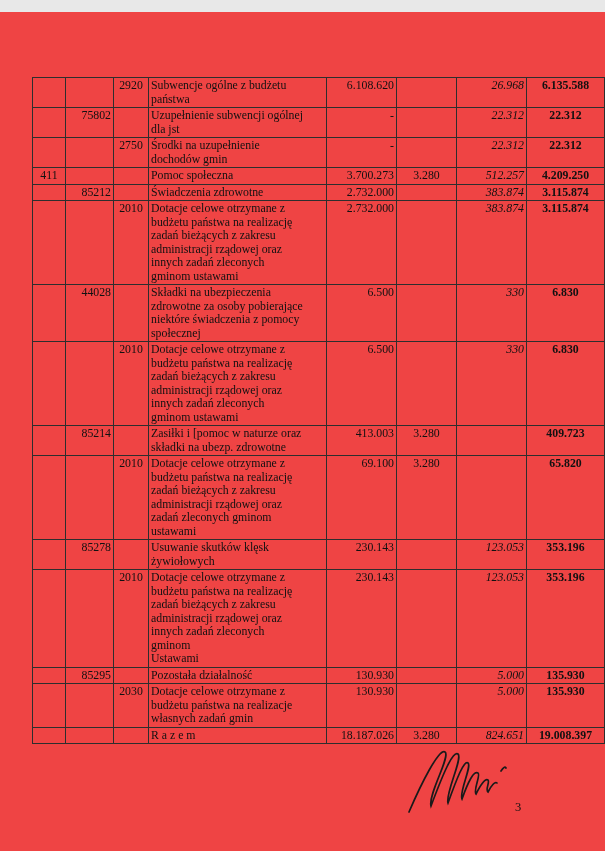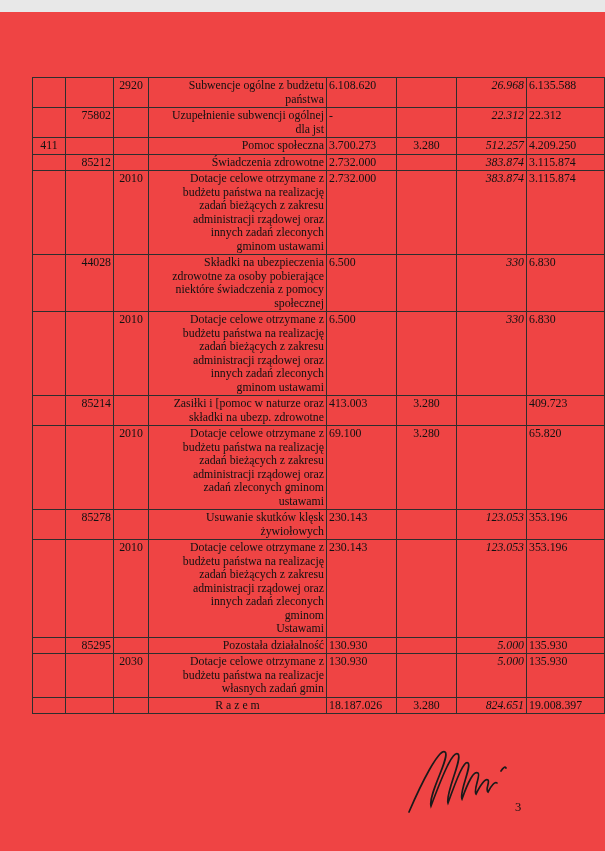--- a/index.html
+++ b/index.html
@@ -29,26 +29,26 @@
     border: 1px solid #2e2e2e;
     vertical-align: top;
     padding: 1px 2px;
     font-size: 11.8px;
     line-height: 13.5px;
     overflow: hidden;
   }
   td.c-dzial    { width: 28px;  text-align: center; }
   td.c-rozdzial { width: 43px;  text-align: right; }
   td.c-paragraf { width: 30px;  text-align: center; }
-  td.c-desc     { width: 173px; text-align: right; padding-left: 4px; white-space: pre-line; }
-  td.c-v1       { width: 65px;  text-align: left; }
+  td.c-desc     { width: 173px; text-align: left; padding-left: 4px; white-space: pre-line; }
+  td.c-v1       { width: 65px;  text-align: right; }
   td.c-v2       { width: 55px;  text-align: center; }
   td.c-v3       { width: 65px;  text-align: right; padding-right: 7px; font-style: italic; }
-  td.c-v4       { width: 73px;  text-align: left; padding-right: 5px; }
-  tr.total-row td.c-desc { text-align: center; white-space: normal; }
+  td.c-v4       { width: 73px;  text-align: center; padding-right: 5px; font-weight: bold; }
+  tr.total-row td.c-desc { white-space: normal; }
   .signature {
     position: absolute;
     left: 398px;
     top: 728px;
     width: 120px;
     height: 80px;
   }
   .page-number {
     position: absolute;
     left: 515px;
@@ -81,20 +81,31 @@
         <td class="c-rozdzial">75802</td>
         <td class="c-paragraf"></td>
         <td class="c-desc">Uzupełnienie subwencji ogólnej
 dla jst</td>
         <td class="c-v1">-</td>
         <td class="c-v2"></td>
         <td class="c-v3">22.312</td>
         <td class="c-v4">22.312</td>
       </tr>
         <tr>
+        <td class="c-dzial"></td>
+        <td class="c-rozdzial"></td>
+        <td class="c-paragraf">2750</td>
+        <td class="c-desc">Środki na uzupełnienie
+dochodów gmin</td>
+        <td class="c-v1">-</td>
+        <td class="c-v2"></td>
+        <td class="c-v3">22.312</td>
+        <td class="c-v4">22.312</td>
+      </tr>
+        <tr>
         <td class="c-dzial">411</td>
         <td class="c-rozdzial"></td>
         <td class="c-paragraf"></td>
         <td class="c-desc">Pomoc społeczna</td>
         <td class="c-v1">3.700.273</td>
         <td class="c-v2">3.280</td>
         <td class="c-v3">512.257</td>
         <td class="c-v4">4.209.250</td>
       </tr>
         <tr>

